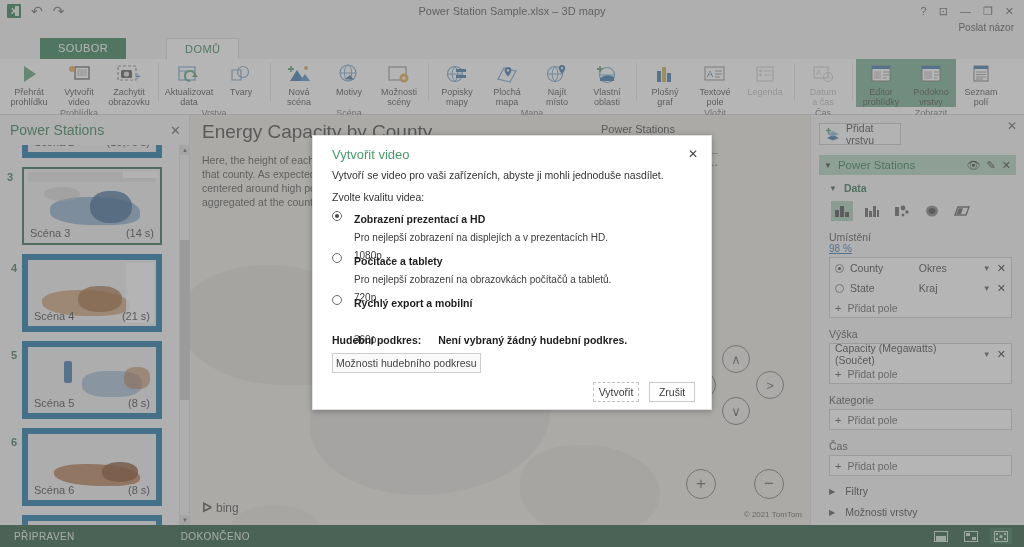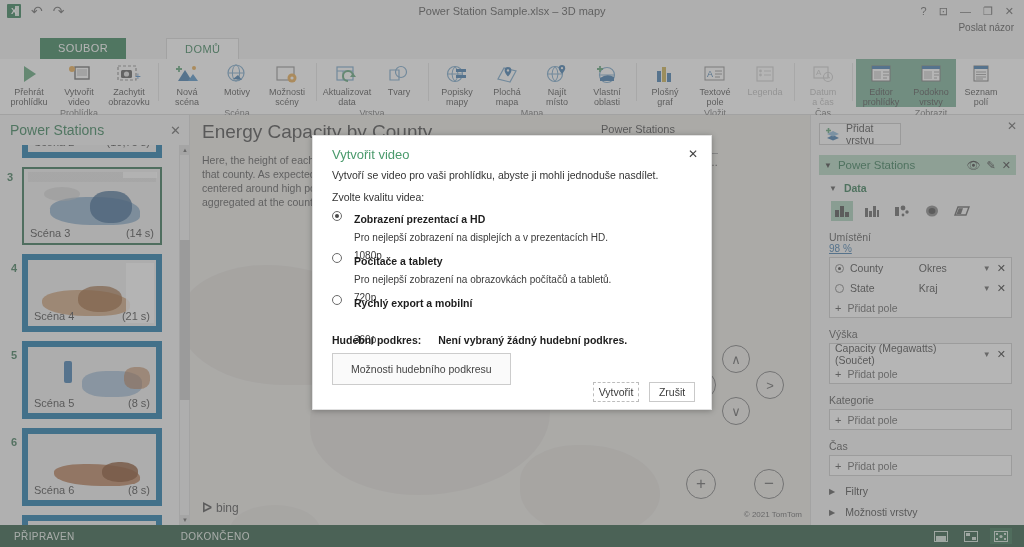--- a/index.html
+++ b/index.html
@@ -232,21 +232,21 @@
     margin-top: 2px; position: relative; flex: none; background:#fff;
   }
   .opt .rdo.on::after { content:""; position:absolute; inset:2px; background:#4a4a4a; border-radius:50%; }
   .opt .otitle { font-size: 10.5px; font-weight: bold; color: #1d1d1d; }
   .opt .odesc { font-size: 10px; color: #3a3a3a; margin-top: 2px; }
   .opt .ores { font-size: 10px; color: #3a3a3a; margin-top: 9px; }
   .music-row { position:absolute; left: 19px; top: 332px; font-size: 10.5px; color: #1d1d1d; }
   .music-row b { font-weight: bold; }
   .music-row span.val { font-weight: bold; margin-left: 14px; }
   .music-btn {
-    position: absolute; left: 19px; top: 352px; height: 32px; padding: 0 18px;
+    position: absolute; left: 19px; top: 352px; height: 20px; padding: 0 3px;
     border: 1px solid #ccc; background: #fafafa; font-size: 10.5px; color: #444;
     display:flex; align-items:center;
   }
   .dlg-actions { position:absolute; right: 16px; top: 381px; display: flex; gap: 10px; }
   .dlg-btn { width: 46px; height: 20px; font-size: 10.5px; color: #3a3a3a;
              display:flex; align-items:center; justify-content:center; background:#fff; }
   .dlg-btn.primary { border: 1px dashed #bdbdbd; }
   .dlg-btn.secondary { border: 1px solid #c9c9c9; }
 
   svg { display: block; }
@@ -313,20 +313,46 @@
             </svg>
           </div>
           <div class="lbl">Zachytit<br>obrazovku</div>
         </div>
       </div>
       <div class="rgroup-title">Prohlídka</div>
     </div>
 
     <div class="rgroup">
       <div class="rbuttons">
+        <div class="rbtn wide">
+          <div class="ico">
+            <svg width="24" height="20" viewBox="0 0 24 20">
+              <rect x="2" y="3" width="16" height="13" fill="#fff" stroke="#6a9ec6" stroke-width="1.2"></rect>
+              <path d="M2 7 h16 M8 7 v9" stroke="#6a9ec6" stroke-width="1"></path>
+              <path d="M13 17 a5 5 0 1 1 5 -5" fill="none" stroke="#4e9b6c" stroke-width="2"></path>
+              <polygon points="18,9 21,13 15,13" fill="#4e9b6c"></polygon>
+            </svg>
+          </div>
+          <div class="lbl">Aktualizovat<br>data</div>
+        </div>
+        <div class="rbtn">
+          <div class="ico">
+            <svg width="24" height="20" viewBox="0 0 24 20">
+              <path d="M3 16 L3 6 L12 6 L12 16 Z" fill="none" stroke="#6a9ec6" stroke-width="1.2"></path>
+              <circle cx="14" cy="8" r="5.5" fill="none" stroke="#6a9ec6" stroke-width="1.2"></circle>
+            </svg>
+          </div>
+          <div class="lbl">Tvary</div>
+        </div>
+      </div>
+      <div class="rgroup-title">Vrstva</div>
+    </div>
+
+    <div class="rgroup">
+      <div class="rbuttons">
         <div class="rbtn">
           <div class="ico">
             <svg width="26" height="20" viewBox="0 0 26 20">
               <polygon points="4,17 11,6 18,17" fill="#2e6ea6"></polygon>
               <polygon points="14,17 19,10 24,17" fill="#3e87c4"></polygon>
               <circle cx="20" cy="4" r="2" fill="#e8a33d"></circle>
               <path d="M5 2 v6 M2 5 h6" stroke="#4e9b6c" stroke-width="1.8"></path>
             </svg>
           </div>
           <div class="lbl">Nová<br>scéna</div>
@@ -347,46 +373,20 @@
             <svg width="24" height="20" viewBox="0 0 24 20">
               <rect x="2" y="3" width="17" height="13" fill="none" stroke="#8a8a8a" stroke-width="1.2"></rect>
               <circle cx="17" cy="14" r="4.5" fill="#e8a33d"></circle>
               <circle cx="17" cy="14" r="1.6" fill="#fff"></circle>
             </svg>
           </div>
           <div class="lbl">Možnosti<br>scény</div>
         </div>
       </div>
       <div class="rgroup-title">Scéna</div>
-    </div>
-
-    <div class="rgroup">
-      <div class="rbuttons">
-        <div class="rbtn wide">
-          <div class="ico">
-            <svg width="24" height="20" viewBox="0 0 24 20">
-              <rect x="2" y="3" width="16" height="13" fill="#fff" stroke="#6a9ec6" stroke-width="1.2"></rect>
-              <path d="M2 7 h16 M8 7 v9" stroke="#6a9ec6" stroke-width="1"></path>
-              <path d="M13 17 a5 5 0 1 1 5 -5" fill="none" stroke="#4e9b6c" stroke-width="2"></path>
-              <polygon points="18,9 21,13 15,13" fill="#4e9b6c"></polygon>
-            </svg>
-          </div>
-          <div class="lbl">Aktualizovat<br>data</div>
-        </div>
-        <div class="rbtn">
-          <div class="ico">
-            <svg width="24" height="20" viewBox="0 0 24 20">
-              <path d="M3 16 L3 6 L12 6 L12 16 Z" fill="none" stroke="#6a9ec6" stroke-width="1.2"></path>
-              <circle cx="14" cy="8" r="5.5" fill="none" stroke="#6a9ec6" stroke-width="1.2"></circle>
-            </svg>
-          </div>
-          <div class="lbl">Tvary</div>
-        </div>
-      </div>
-      <div class="rgroup-title">Vrstva</div>
     </div>
 
     <div class="rgroup">
       <div class="rbuttons">
         <div class="rbtn">
           <div class="ico">
             <svg width="24" height="20" viewBox="0 0 24 20">
               <circle cx="10" cy="10" r="7.5" fill="none" stroke="#6a9ec6" stroke-width="1.2"></circle>
               <path d="M2.5 10 h15 M10 2.5 a11 11 0 0 1 0 15 a11 11 0 0 1 0 -15" fill="none" stroke="#6a9ec6" stroke-width="1"></path>
               <rect x="11" y="5" width="10" height="3" fill="#2e6ea6"></rect>
@@ -805,21 +805,21 @@
         </svg>
       </div>
     </div>
   </div>
 
   <div id="dim"></div>
 
   <div class="dialog">
     <div class="dlg-title">Vytvořit video</div>
     <div class="dlg-close">✕</div>
-    <div class="dlg-sub">Vytvoří se video pro vaši prohlídku, abyste ji mohli jednoduše nasdílet.</div>
+    <div class="dlg-sub">Vytvoří se video pro vaši zařízeních, abyste ji mohli jednoduše nasdílet.</div>
     <div class="dlg-prompt">Zvolte kvalitu videa:</div>
 
     <div class="opt" style="top:73px;">
       <span class="rdo on"></span>
       <span>
         <span class="otitle">Zobrazení prezentací a HD</span><br>
         <span class="odesc">Pro nejlepší zobrazení na displejích a v prezentacích HD.</span><br>
         <span class="ores">1080p</span>
       </span>
     </div>

